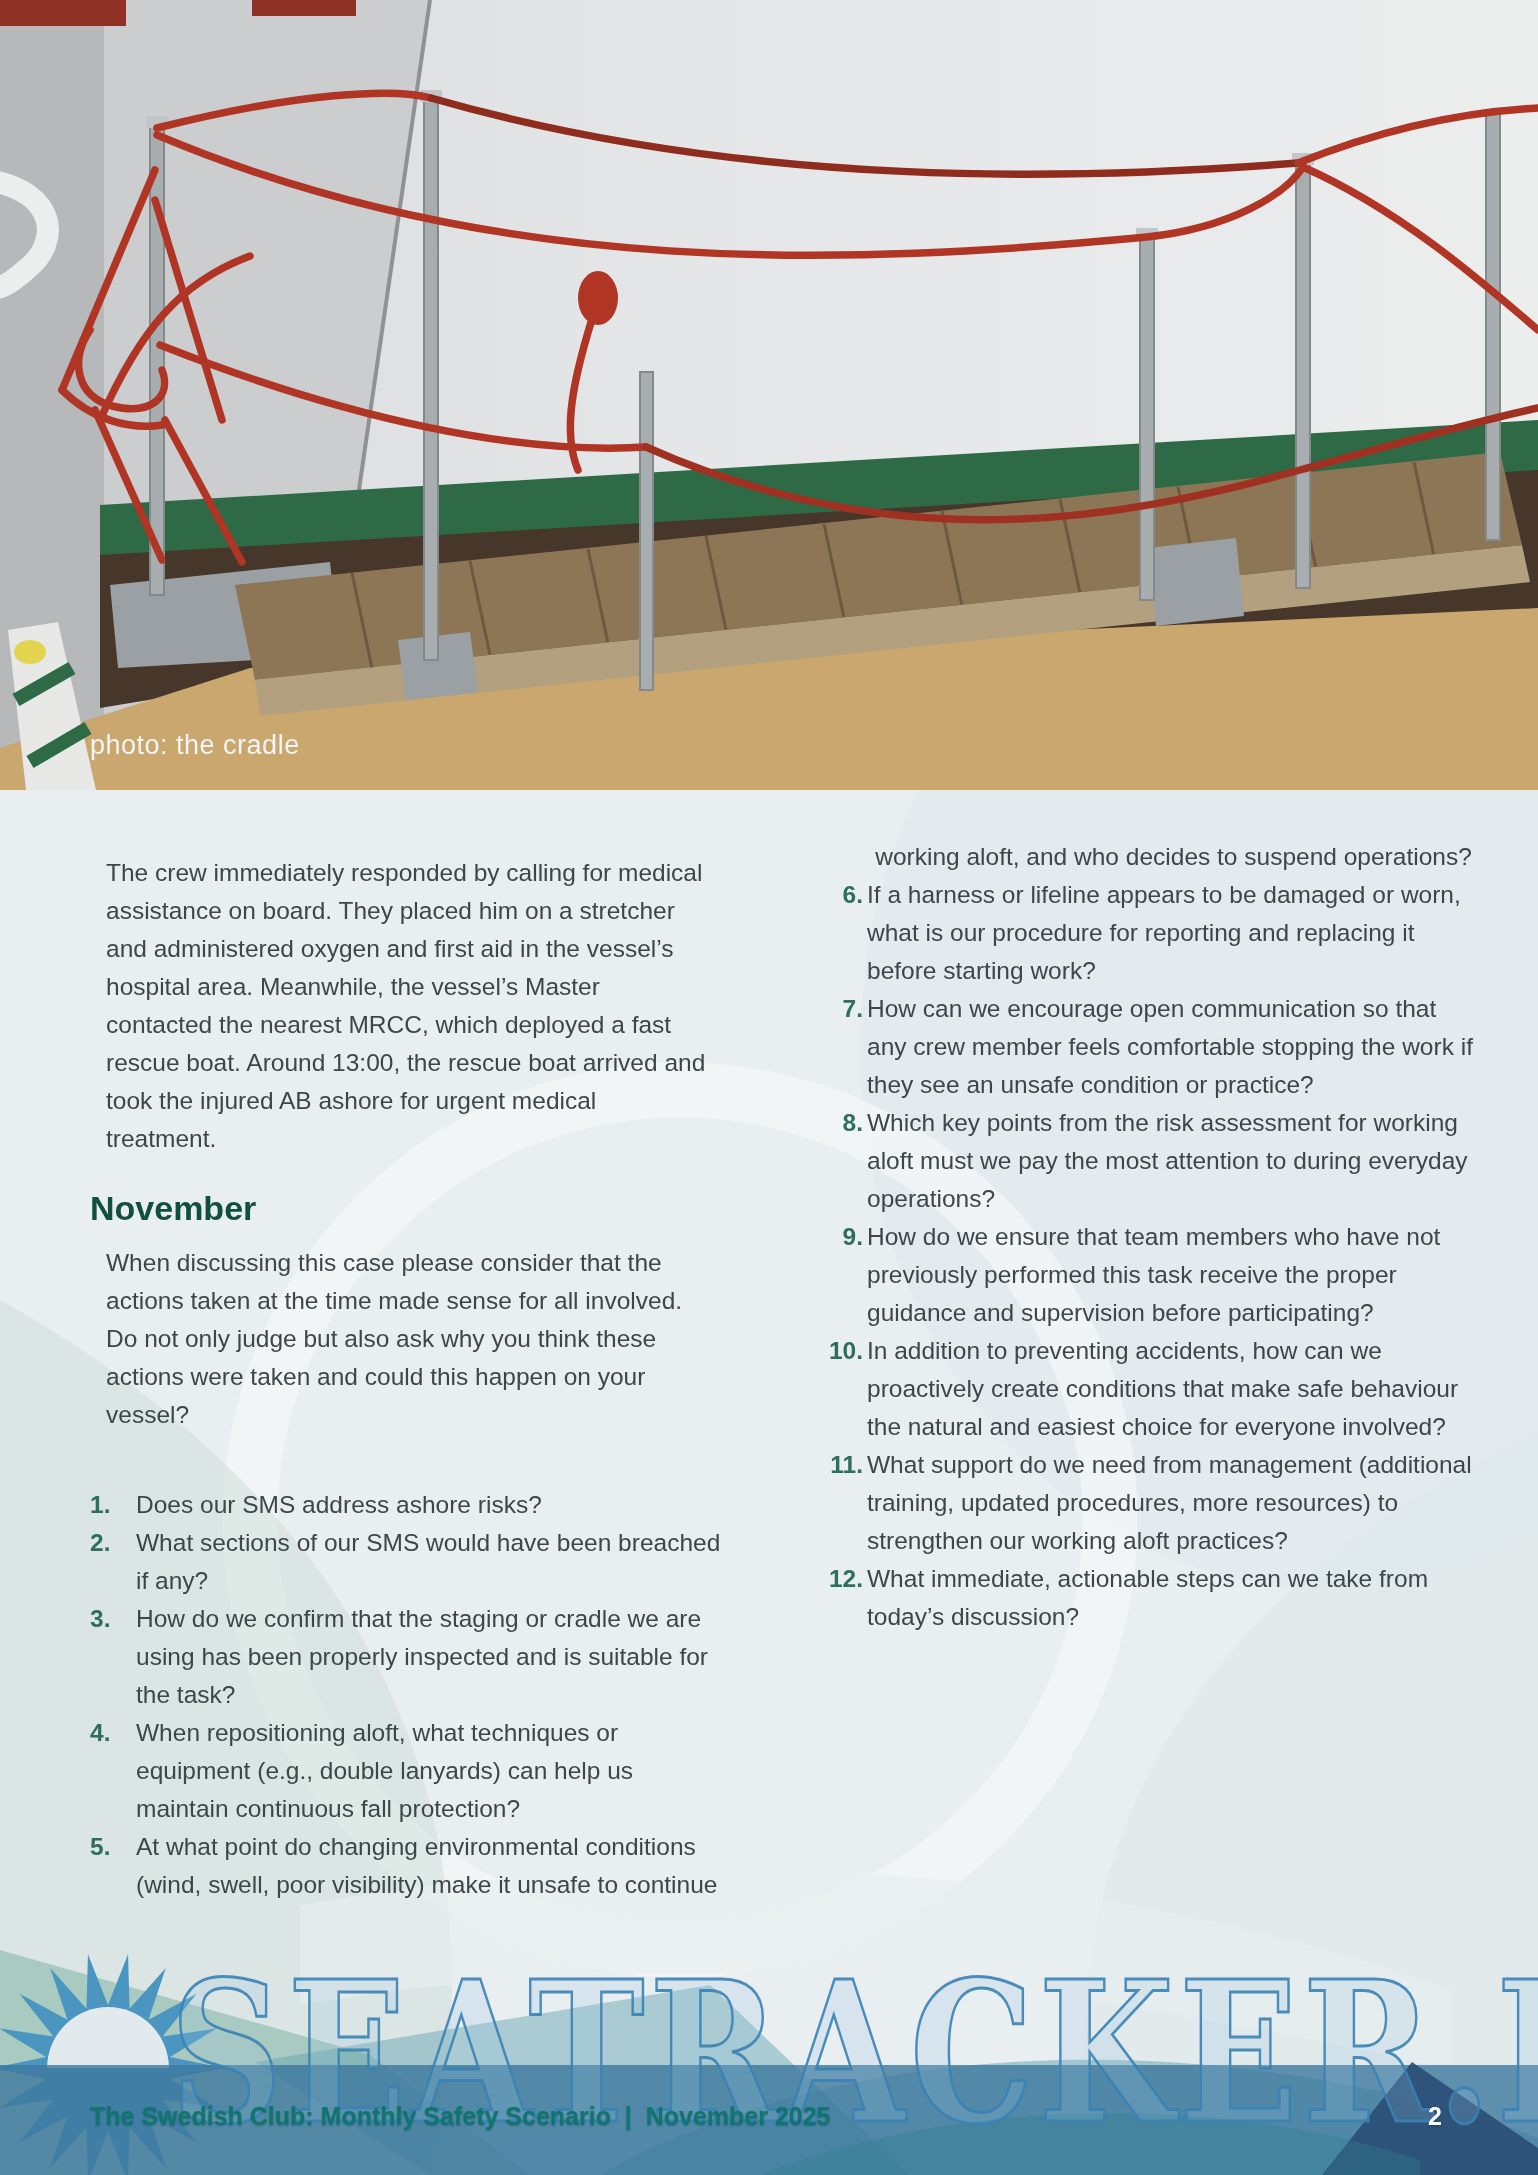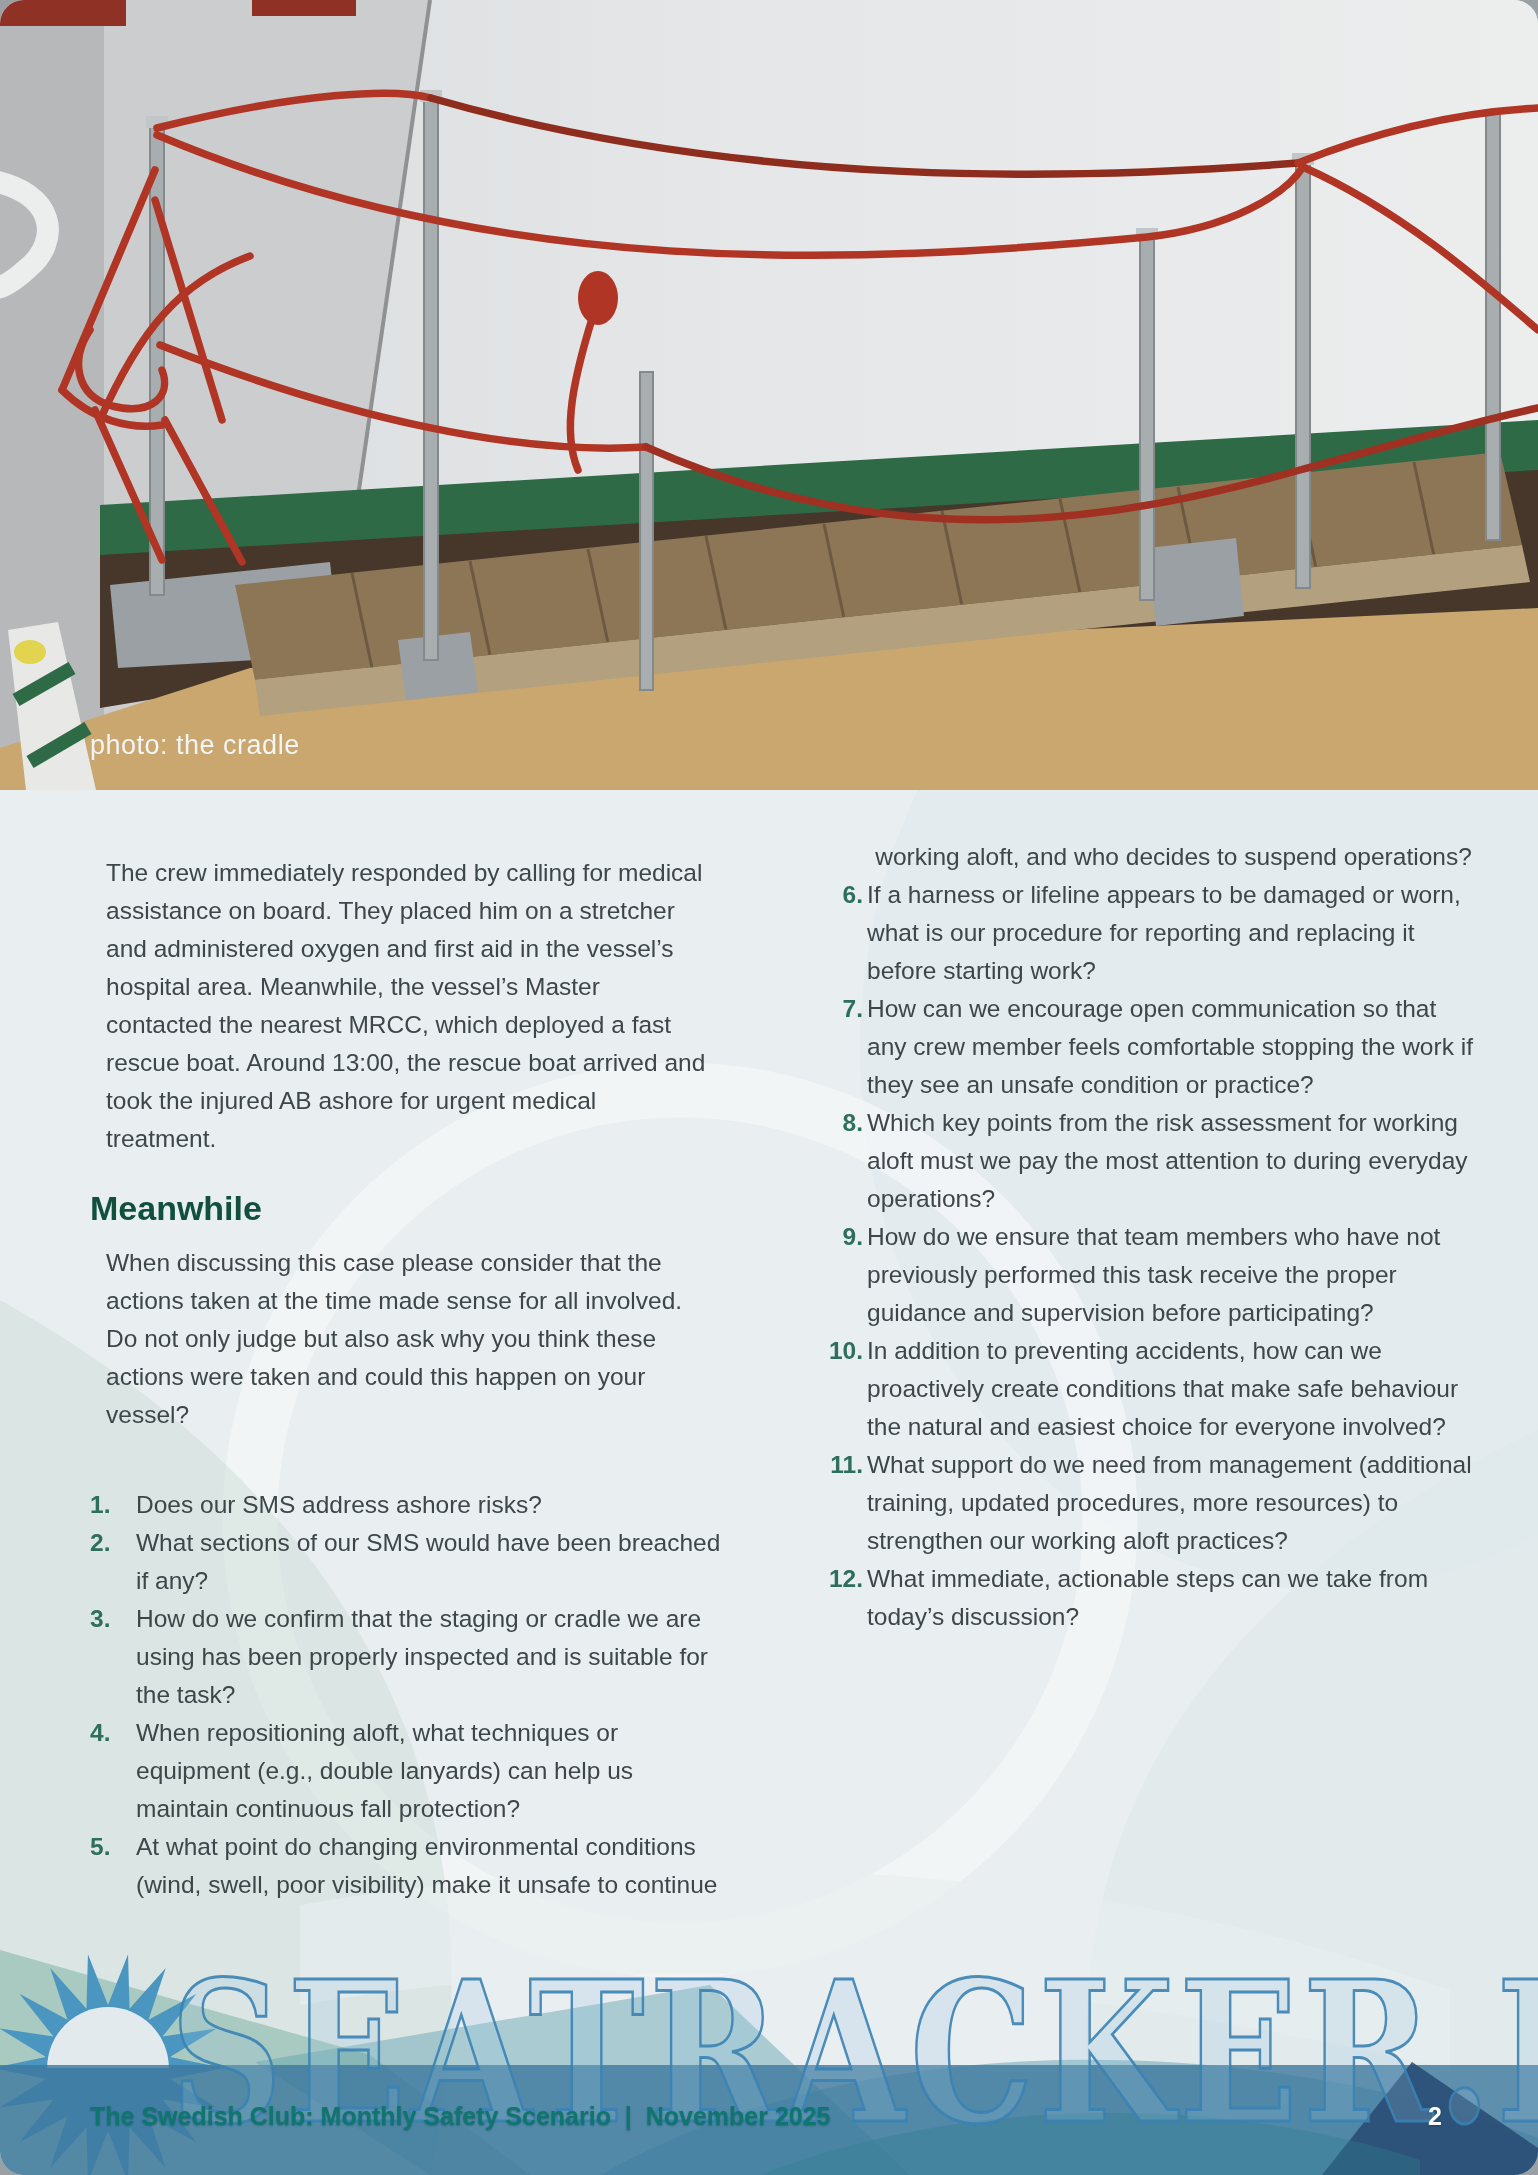--- a/index.html
+++ b/index.html
@@ -1,21 +1,20 @@
 <!DOCTYPE html>
 <html><head>
 <meta charset="utf-8">
 <style>
   * { box-sizing: border-box; }
   html,body { margin:0; padding:0; background:#9aa0a4; }
   .page {
     position:relative; width:1538px; height:2175px;
     background:#e9eef1; overflow:hidden;
     font-family:"Liberation Sans", sans-serif;
-    border-radius:24px;
   }
   svg { display:block; }
   .decor { position:absolute; inset:0; z-index:0; }
   .photo { position:absolute; top:0; left:0; width:1538px; height:790px; z-index:1; }
   .photo-caption {
     position:absolute; left:90px; top:730px; z-index:2;
     color:#f2f4f5; font-size:27px; letter-spacing:0.5px;
   }
   .col { position:absolute; top:838px; z-index:2; color:#3d4649; font-size:24.5px; line-height:38px; }
   .col-left  { left:90px;  width:632px; }
@@ -158,21 +157,21 @@
 
       <path d="M598,300 C572,380 562,432 578,470"></path>
     </g>
     <ellipse cx="598" cy="298" rx="20" ry="27" fill="#b03525"></ellipse>
   </svg>
 
   <div class="photo-caption">photo: the cradle</div>
 
   <div class="col col-left">
     <p class="para">The crew immediately responded by calling for medical assistance on board. They placed him on a stretcher and administered oxygen and first aid in the vessel’s hospital area. Meanwhile, the vessel’s Master contacted the nearest MRCC, which deployed a fast rescue boat.  Around 13:00, the rescue boat arrived and took the injured AB ashore for urgent medical treatment.</p>
-    <div class="questions-heading">Meanwhile</div>
+    <div class="questions-heading">November</div>
     <p class="para">When discussing this case please consider that the actions taken at the time made sense for all involved. Do not only judge but also ask why you think these actions were taken and could this happen on your vessel?</p>
     <div class="qlist">
       <div class="item">
         <span class="num">1.</span>
         <span>Does our SMS address ashore risks?</span>
       </div>
       <div class="item">
         <span class="num">2.</span>
         <span>What sections of our SMS would have been breached if any?</span>
       </div>

